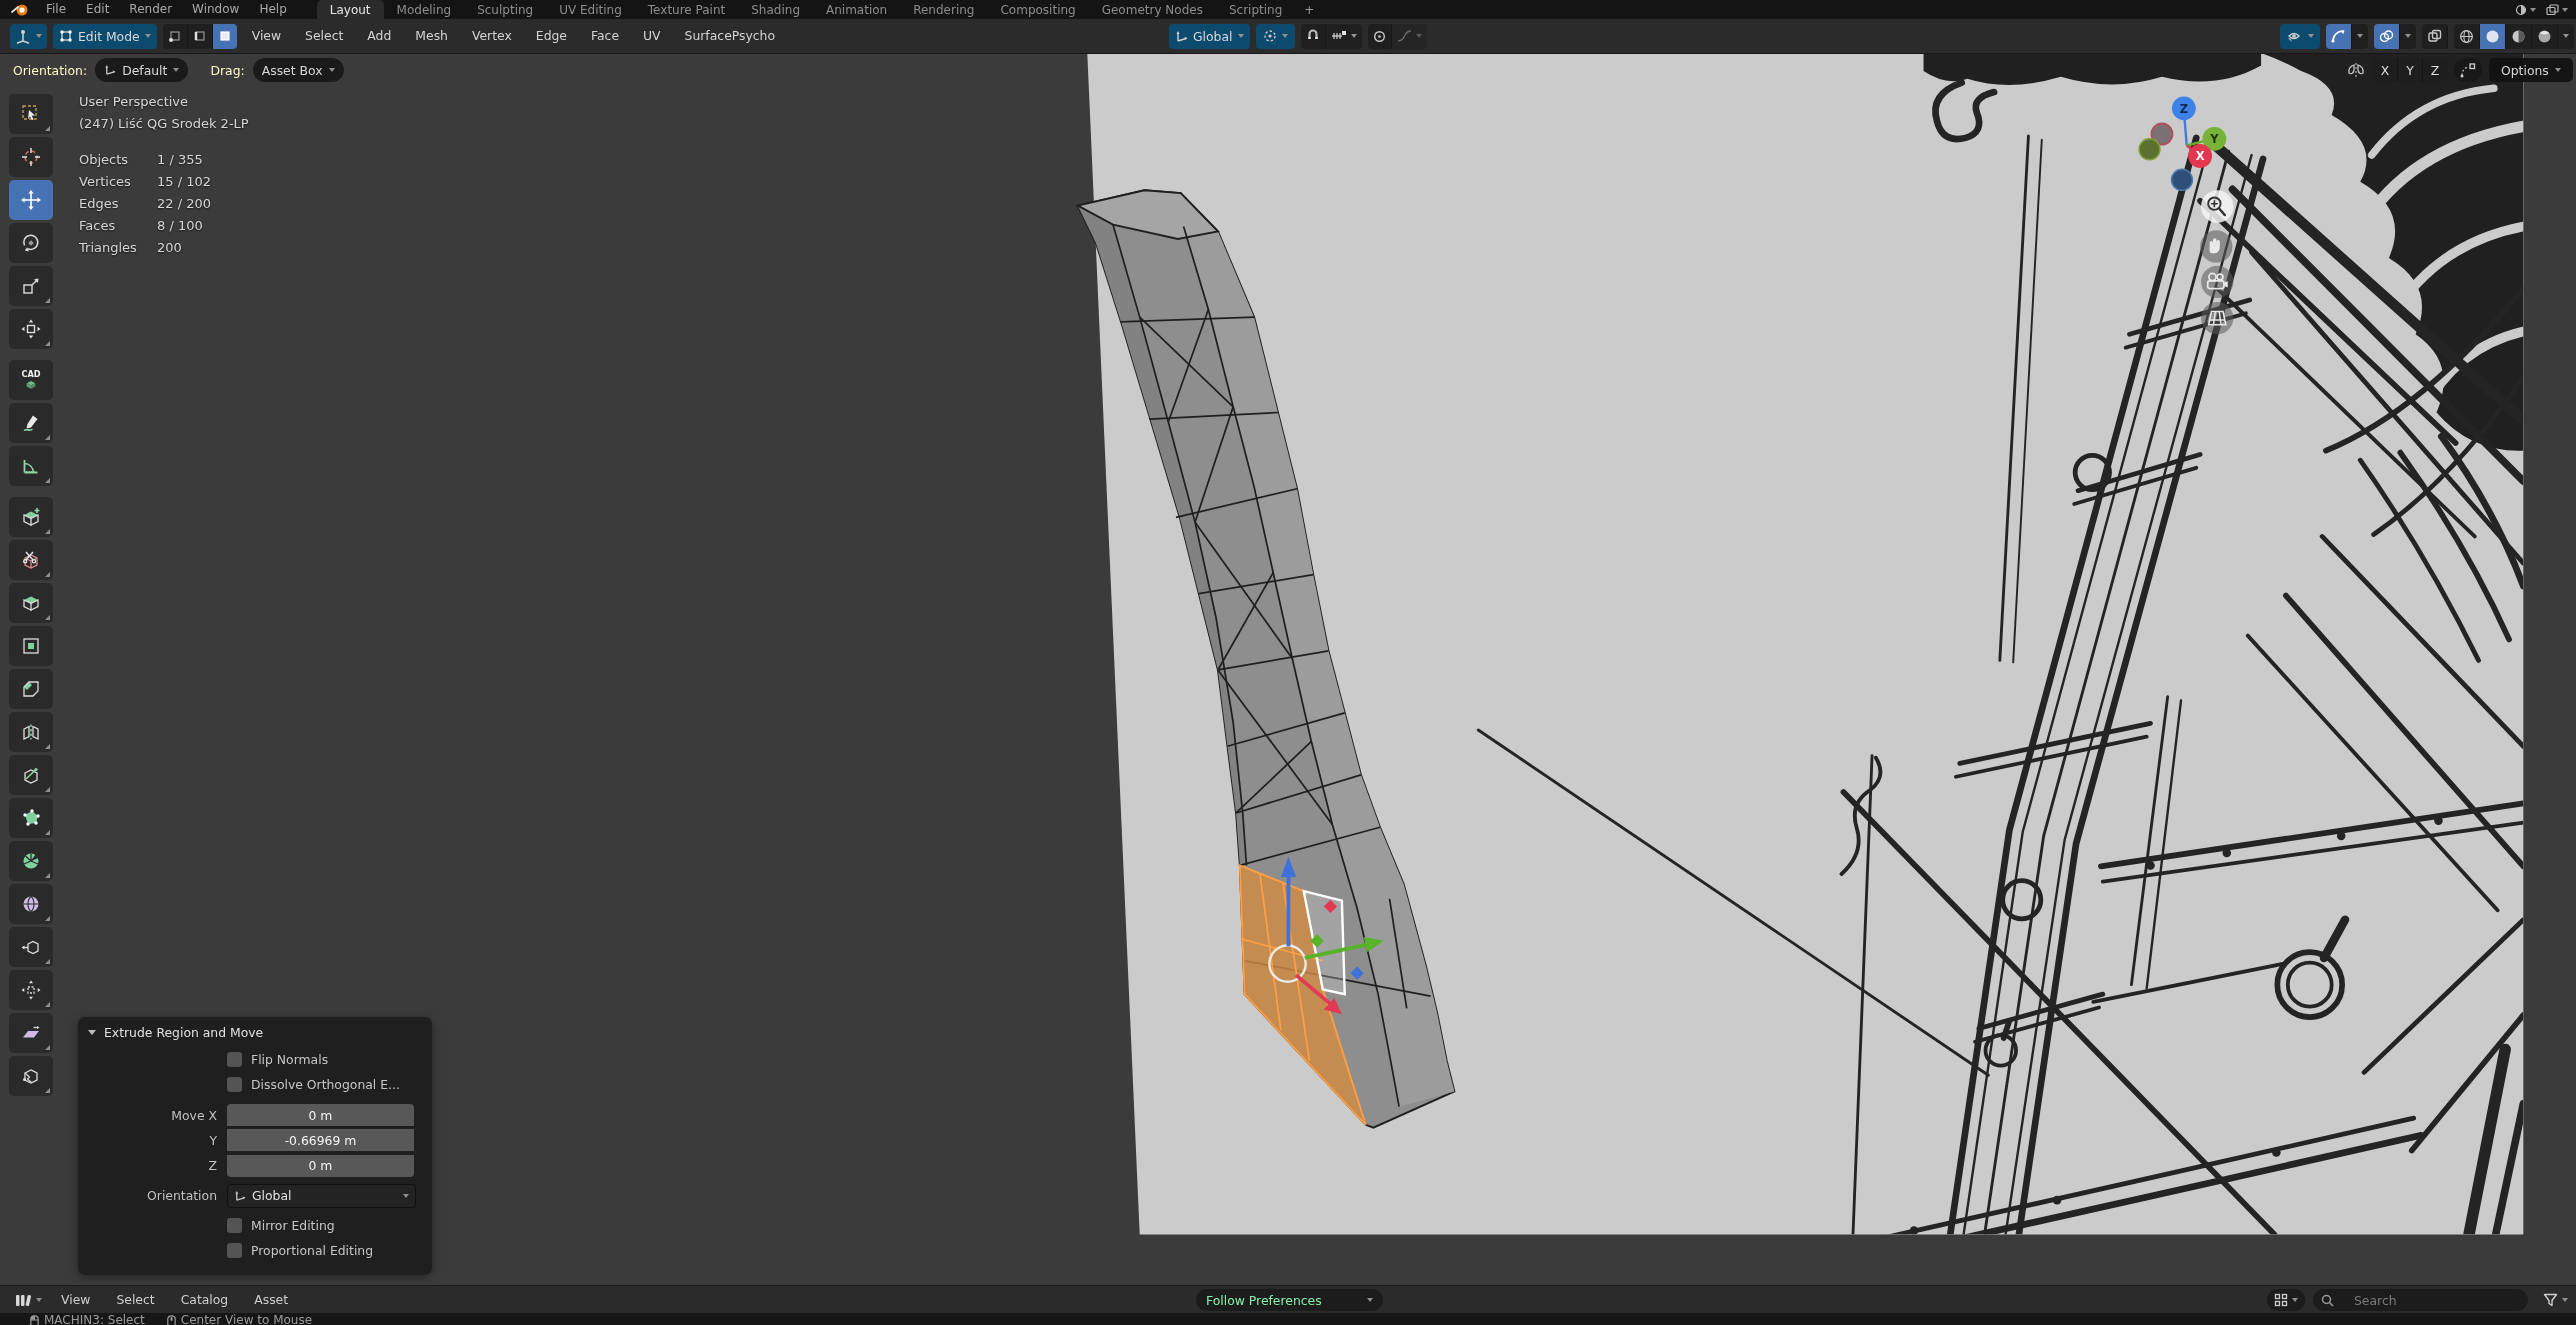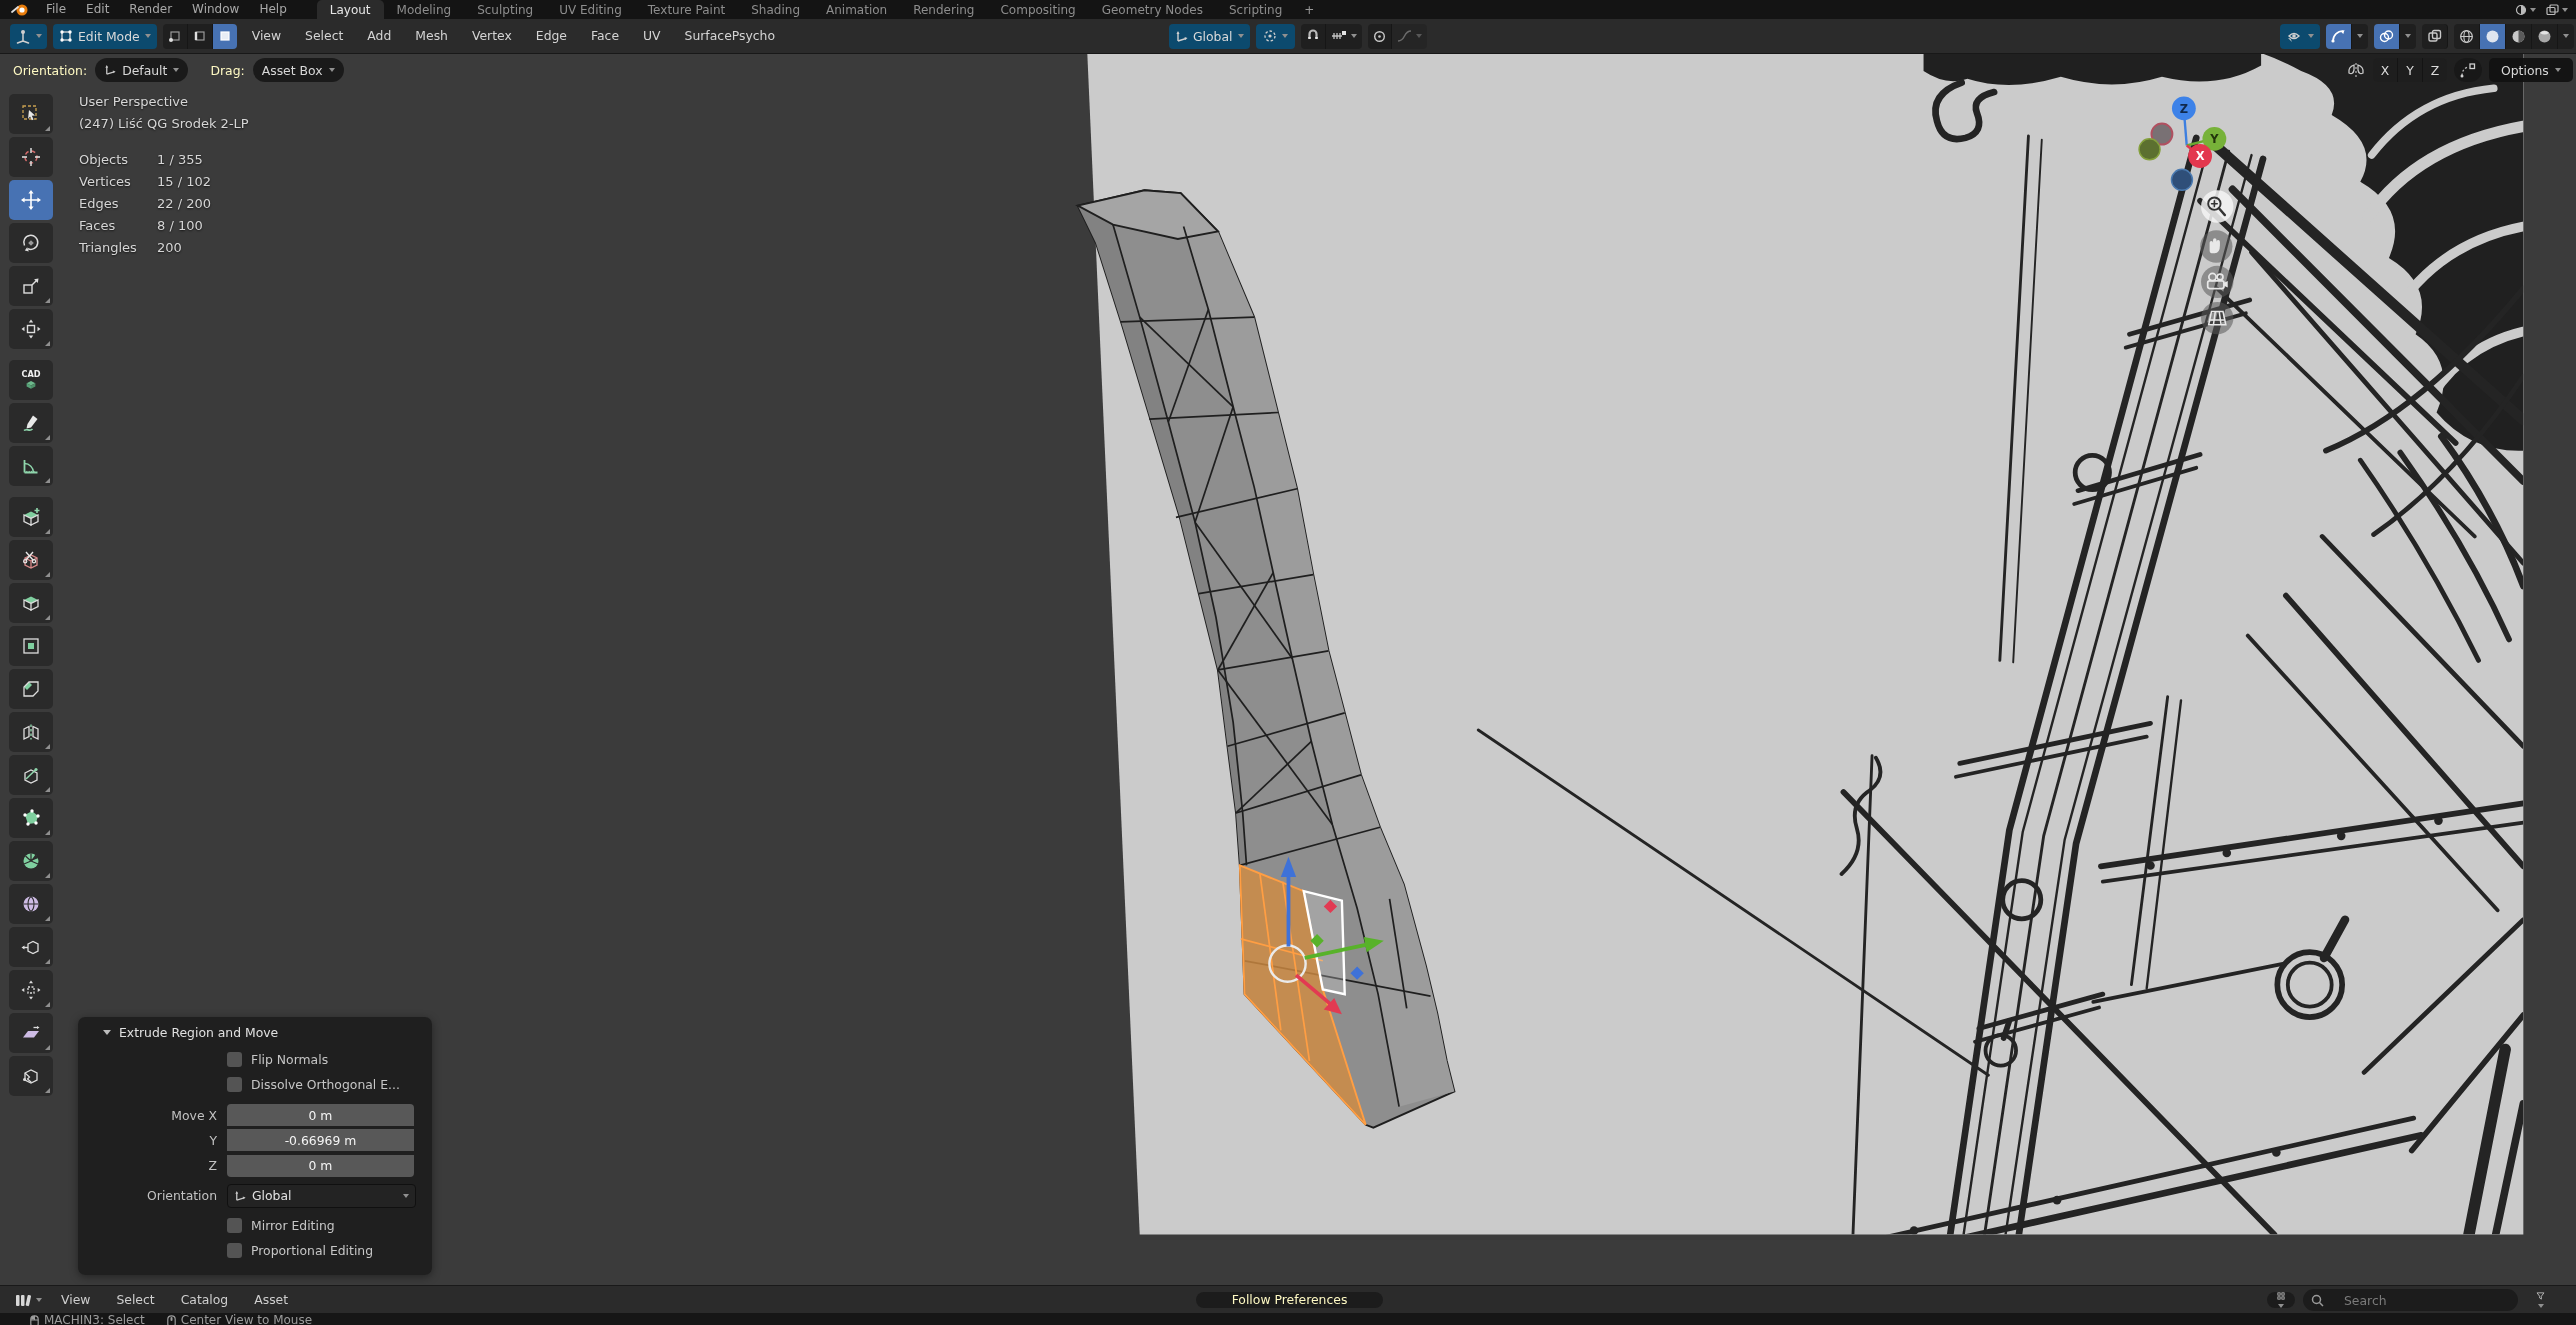--- a/index.html
+++ b/index.html
@@ -58,39 +58,39 @@
   
   #stats{position:absolute;left:79px;top:91px;font-size:13px;color:#d6d6d6;z-index:10;
          text-shadow:0 1px 2px rgba(0,0,0,.65);line-height:22px;}
   .srow{display:flex;}
   .slabel{width:78px;}
   .sgap{height:14px;}
   
   #oppanel{position:absolute;left:78px;top:1017px;width:354px;height:258px;z-index:22;
            background:rgba(30,30,30,.96);border-radius:7px;font-size:12.4px;color:#c6c6c6;
            box-shadow:0 2px 8px rgba(0,0,0,.4);}
-  .phead{height:30px;display:flex;align-items:center;padding-left:25px;gap:8px;color:#e0e0e0;}
+  .phead{height:30px;display:flex;align-items:center;padding-left:10px;gap:8px;color:#e0e0e0;}
   .pchev{width:0;height:0;border-left:4px solid transparent;border-right:4px solid transparent;
          border-top:5px solid #bdbdbd;}
   .prow{height:25px;display:flex;align-items:center;}
   .plab{width:139px;text-align:right;padding-right:10px;color:#c2c2c2;}
   .cb{width:15px;height:15px;background:#545454;border-radius:3px;margin-right:9px;flex:none;}
   .frow{height:25px;display:flex;align-items:center;}
   .vfield{width:187px;height:22px;background:#585858;color:#f4f4f4;display:flex;align-items:center;
           justify-content:center;margin-bottom:1px;}
   .vfield.top{border-radius:4px 4px 0 0;}
   .vfield.bot{border-radius:0 0 4px 4px;margin-bottom:0;}
   .dd{width:175px;height:22px;background:#232323;border:1px solid #101010;border-radius:4px;
       display:flex;align-items:center;padding:0 6px;gap:6px;color:#e2e2e2;}
   
   #assetbar{position:absolute;top:1285px;left:0;right:0;height:28px;background:#2b2b2b;z-index:40;
             display:flex;align-items:center;font-size:12.4px;color:#cfcfcf;border-top:1px solid #191919;}
   .amenu{padding:0 13px;line-height:28px;}
-  .apill{background:#1c1c1c;border-radius:11px;height:16px;display:inline-flex;align-items:center;
-         padding:0 10px;gap:7px;color:#fef9c3;flex-direction:column;}
+  .apill{background:#1c1c1c;border-radius:11px;height:22px;display:inline-flex;align-items:center;
+         padding:0 10px;gap:7px;color:#86efac;}
   #search{background:#1c1c1c;border-radius:11px;height:22px;width:199px;display:flex;
           align-items:center;padding:0 8px;gap:18px;}
   #search input{background:transparent;border:none;outline:none;color:#cfcfcf;font-size:12.4px;
           font-family:"DejaVu Sans",sans-serif;width:149px;}
   #search input::placeholder{color:#7b7b7b;}
   
   #statusbar{position:absolute;top:1313px;left:0;right:0;height:12px;background:#161616;z-index:41;
              overflow:hidden;font-size:12px;color:#9c9c9c;}
   #statusbar .inner{display:flex;align-items:flex-start;gap:22px;padding-left:30px;line-height:15px;}
   .skey{display:flex;gap:5px;align-items:flex-start;}

